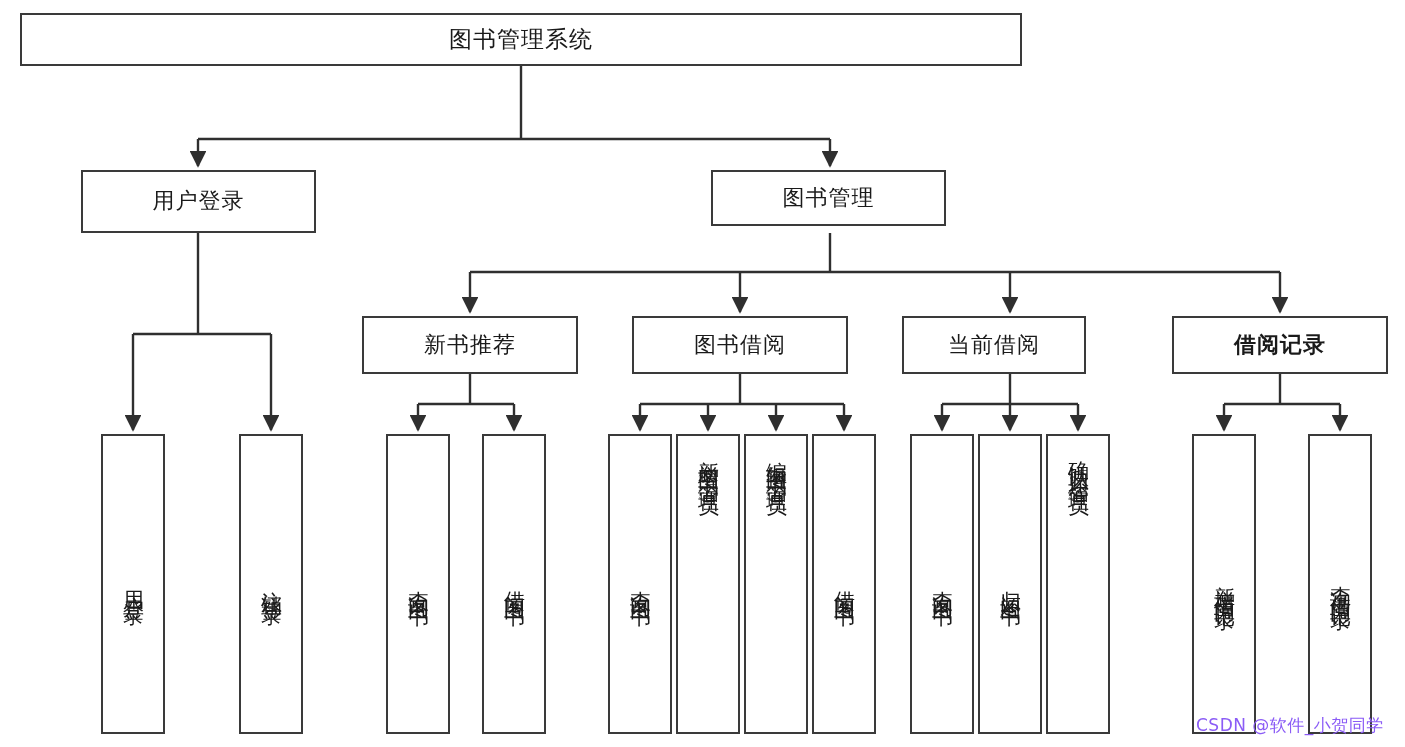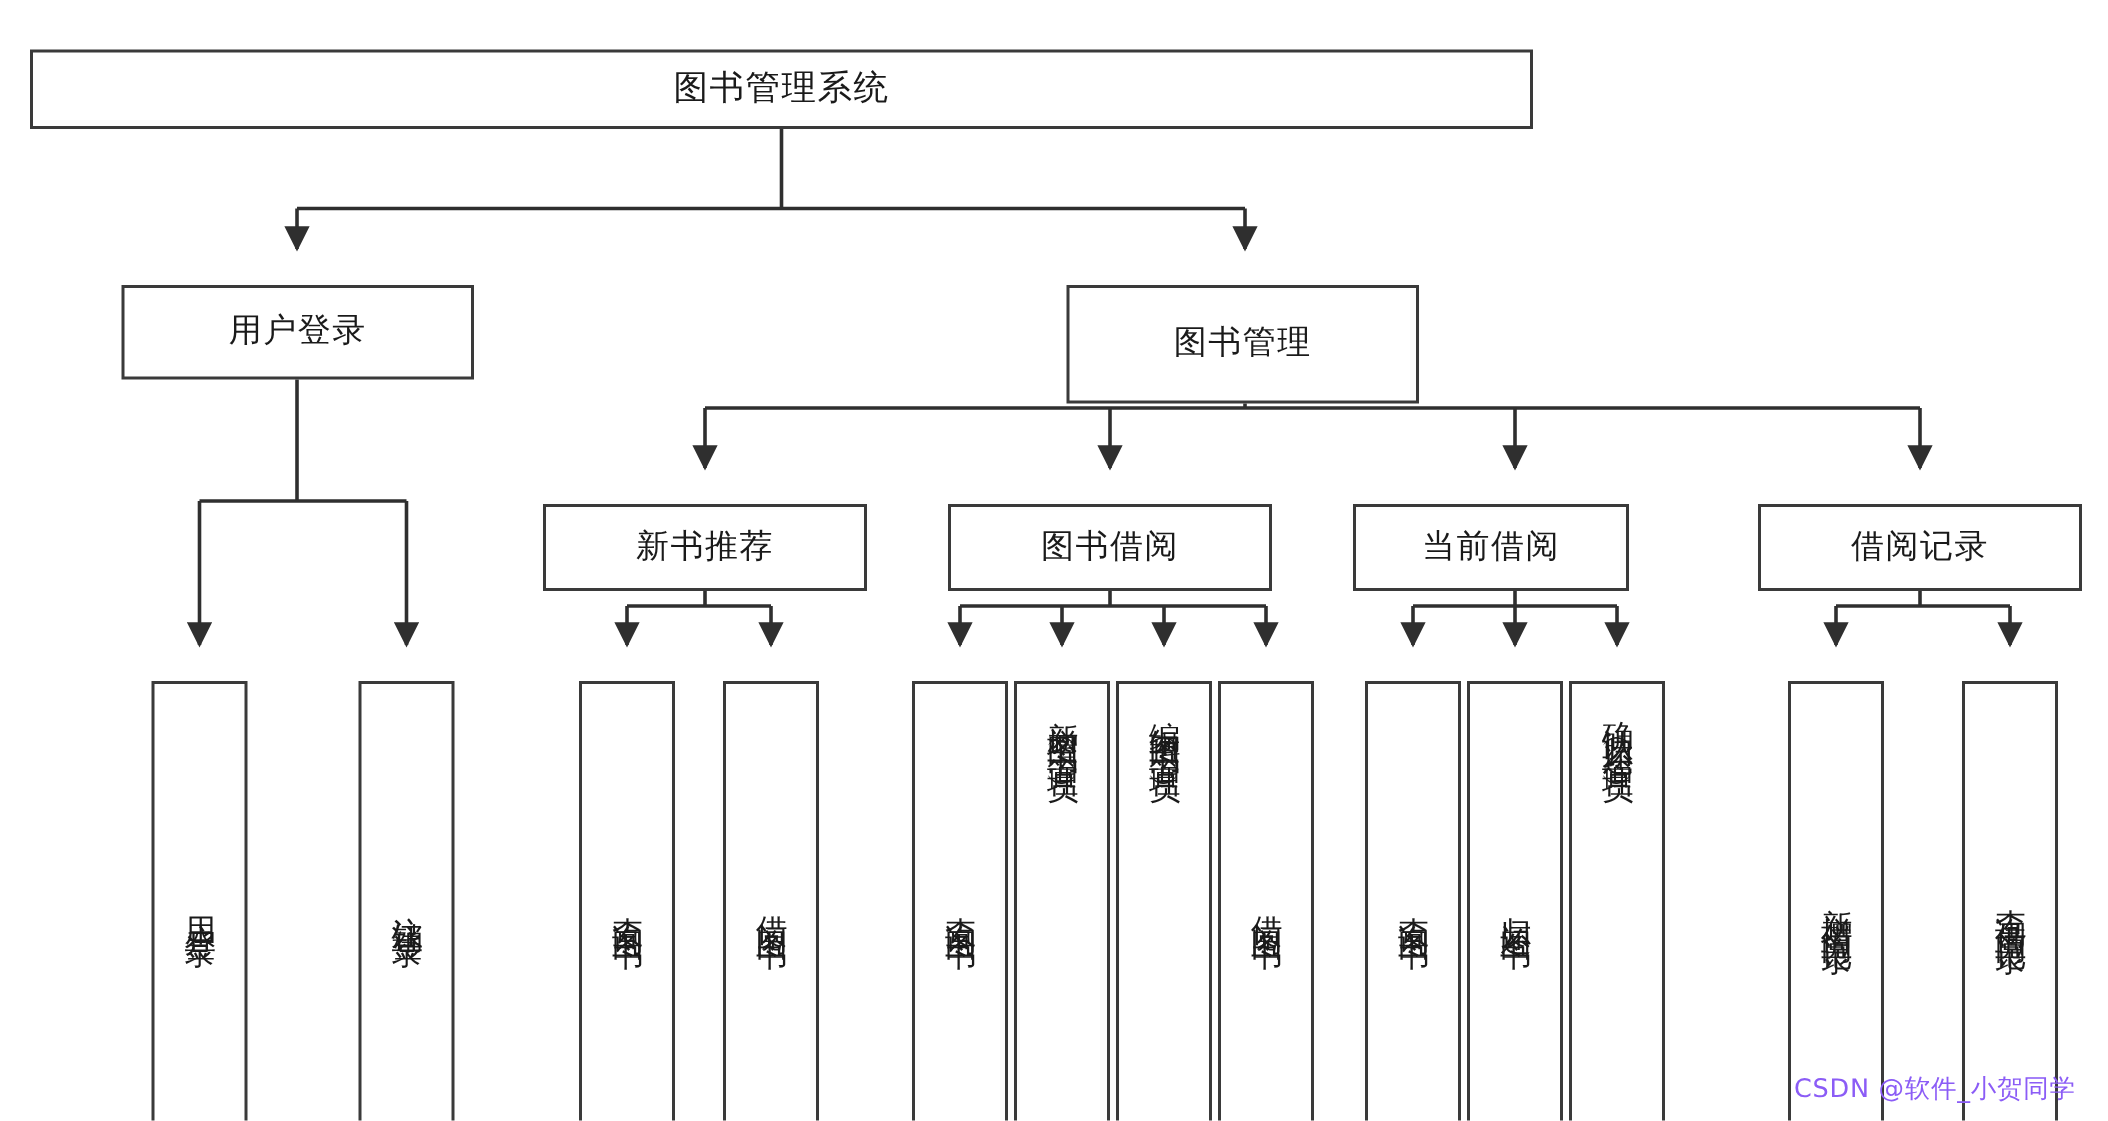--- a/index.html
+++ b/index.html
@@ -26,21 +26,20 @@
     pointer-events: none;
   }
   .node {
     position: absolute;
     background: #ffffff;
     border: 2.2px solid #3a3a3a;
     display: flex;
     align-items: center;
     justify-content: center;
     color: #1a1a1a;
-    margin-top: 20px;
   }
   .node.horiz {
     font-size: 22px;
     letter-spacing: 1px;
     line-height: 1.2;
   }
   .node.root {
     font-size: 23px;
   }
   .node.vert {
@@ -125,34 +124,34 @@
     </g>
   </svg>
 
   <div class="node horiz root" style="left:20px; top:13px; width:1002px; height:53px;">
     <span>图书管理系统</span>
   </div>
 
   <div class="node horiz" style="left:81px; top:170px; width:235px; height:63px;">
     <span>用户登录</span>
   </div>
-  <div class="node horiz" style="left:711px; top:170px; width:235px; height:79px;text-align:right;">
+  <div class="node horiz" style="left:711px; top:170px; width:235px; height:56px;text-align:right;">
     <span>图书管理</span>
   </div>
 
   <div class="node horiz" style="left:632px; top:316px; width:216px; height:58px;">
     <span>图书借阅</span>
   </div>
   <div class="node horiz" style="left:362px; top:316px; width:216px; height:58px;">
     <span>新书推荐</span>
   </div>
   <div class="node horiz" style="left:902px; top:316px; width:184px; height:58px;">
     <span>当前借阅</span>
   </div>
-  <div class="node horiz" style="left:1172px; top:316px; width:216px; height:58px;">
+  <div class="node horiz" style="left:1172px; top:316px; width:216px; height:58px;font-weight:bold;">
     <span>借阅记录</span>
   </div>
 
   <div class="node vert mid-align" style="left:101px; top:434px; width:64px; height:300px;">
     <span class="vert-text">用户登录</span>
   </div>
   <div class="node vert mid-align" style="left:239px; top:434px; width:64px; height:300px;">
     <span class="vert-text">注销登录</span>
   </div>
 

